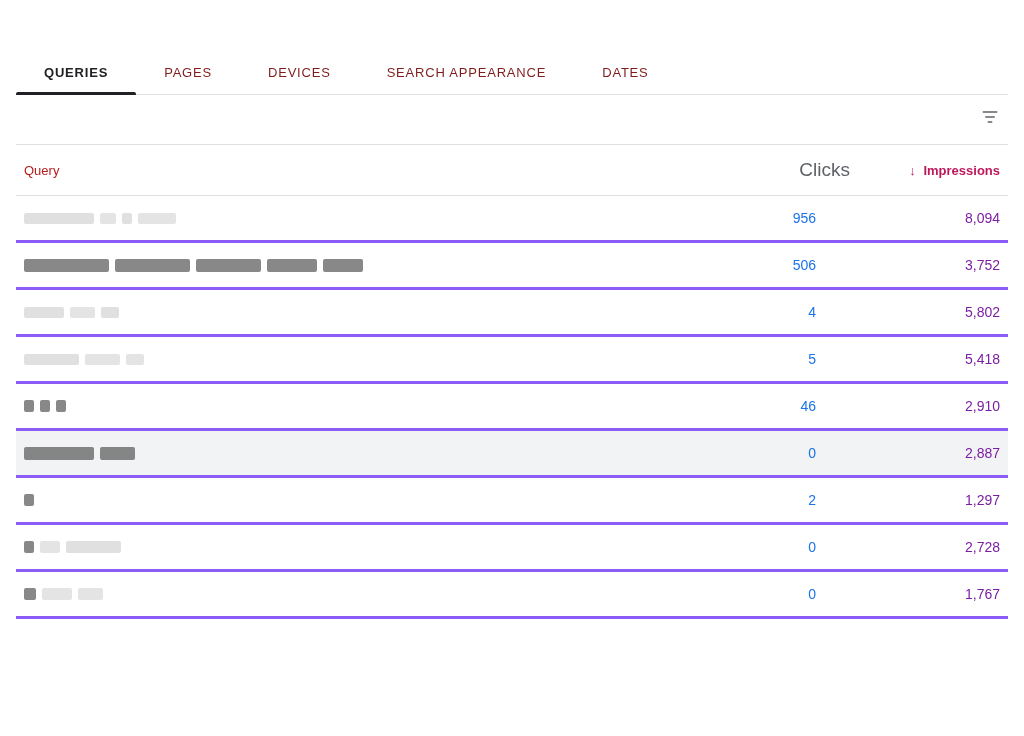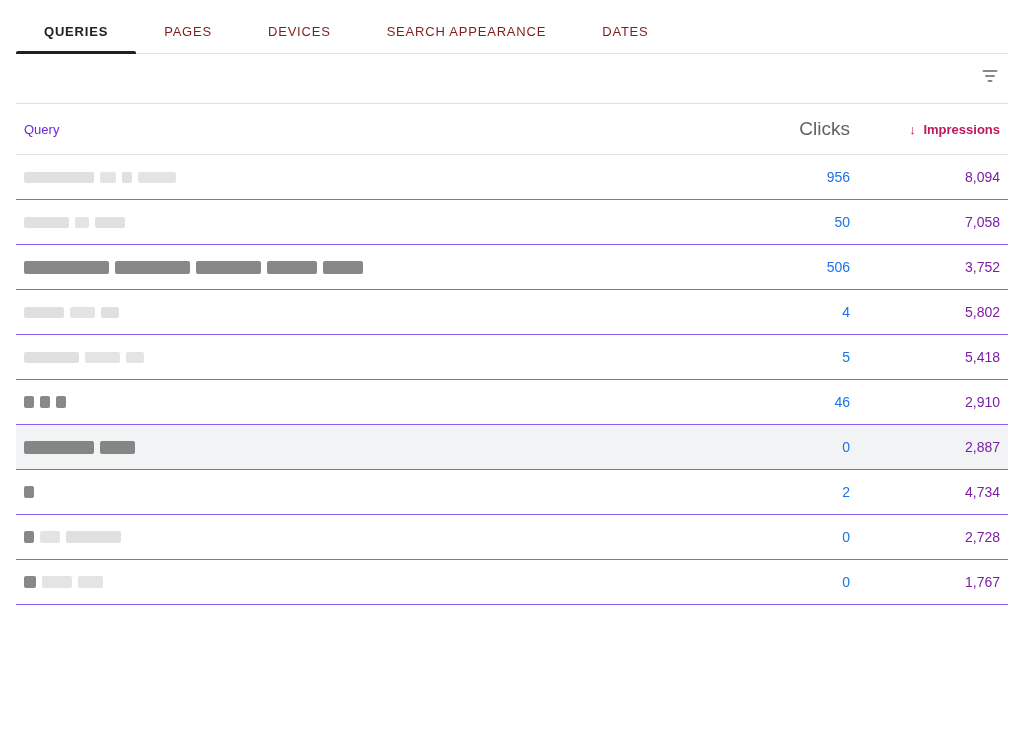--- a/index.html
+++ b/index.html
@@ -24,20 +24,21 @@
       padding: 0 16px;
       background: #fff;
     }
 
     
     .tabs {
       display: flex;
       align-items: center;
       border-bottom: 1px solid #e0e0e0;
       padding-top: 10px;
+      margin-top: 41px;
     }
 
     .tab {
       padding: 14px 28px;
       font-size: 13px;
       font-weight: 500;
       color: #7f1d1d;
       cursor: pointer;
       letter-spacing: 0.8px;
       position: relative;
@@ -82,21 +83,21 @@
     .table-header {
       display: flex;
       align-items: center;
       padding: 14px 8px;
       border-bottom: 1px solid #e0e0e0;
     }
 
     .col-query {
       flex: 1;
       font-size: 13px;
-      color: #6d28d9;
+      color: #b91c1c;
     }
 
     .col-clicks {
       width: 120px;
       text-align: right;
       font-size: 19px;
       color: #5f6368;
     }
 
     .col-impressions {
@@ -110,21 +111,22 @@
     .sort-arrow {
       display: inline-block;
       margin-right: 4px;
       font-size: 13px;
     }
 
     
     .table-row {
       display: flex;
       padding: 14px 8px;
-      border-bottom: 1px solid #8b5cf6;
+      border-bottom: 3px solid #8b5cf6;
+      gap: 34px;
     }
 
     .table-row.highlighted {
       background: #f1f3f4;
     }
 
     .query-cell {
       flex: 1;
       display: flex;
       align-items: center;
@@ -213,31 +215,20 @@
           <span class="blur-block query-blur" style="width:70px; height:11px;"></span>
           <span class="blur-block query-blur-light" style="width:16px; height:11px;"></span>
           <span class="blur-block query-blur" style="width:10px; height:11px;"></span>
           <span class="blur-block query-blur-light" style="width:38px; height:11px;"></span>
         </div>
       </div>
       <div class="clicks-cell">956</div>
       <div class="impressions-cell">8,094</div>
     </div>
 
-    <div class="table-row">
-      <div class="query-cell">
-        <div class="query-placeholder">
-          <span class="blur-block query-blur" style="width:45px; height:11px;"></span>
-          <span class="blur-block query-blur-light" style="width:14px; height:11px;"></span>
-          <span class="blur-block query-blur" style="width:30px; height:11px;"></span>
-        </div>
-      </div>
-      <div class="clicks-cell">50</div>
-      <div class="impressions-cell">7,058</div>
-    </div>
 
     <div class="table-row">
       <div class="query-cell">
         <div class="query-placeholder">
           <span class="blur-block query-blur-dark" style="width:85px; height:13px;"></span>
           <span class="blur-block query-blur-dark" style="width:75px; height:13px;"></span>
           <span class="blur-block query-blur-dark" style="width:65px; height:13px;"></span>
           <span class="blur-block query-blur-dark" style="width:50px; height:13px;"></span>
           <span class="blur-block query-blur-dark" style="width:40px; height:13px;"></span>
         </div>
@@ -293,21 +284,21 @@
       <div class="impressions-cell">2,887</div>
     </div>
 
     <div class="table-row">
       <div class="query-cell">
         <div class="query-placeholder">
           <span class="blur-block query-blur-dark" style="width:10px; height:12px;"></span>
         </div>
       </div>
       <div class="clicks-cell">2</div>
-      <div class="impressions-cell">4,734</div>
+      <div class="impressions-cell">1,297</div>
     </div>
 
     <div class="table-row">
       <div class="query-cell">
         <div class="query-placeholder">
           <span class="blur-block query-blur-dark" style="width:10px; height:12px;"></span>
           <span class="blur-block query-blur-light" style="width:20px; height:12px;"></span>
           <span class="blur-block query-blur" style="width:55px; height:12px;"></span>
         </div>
       </div>

